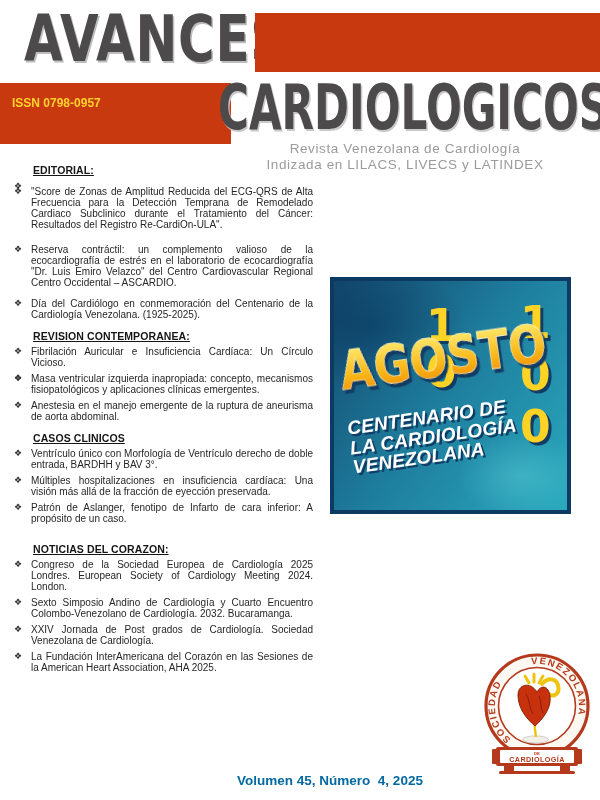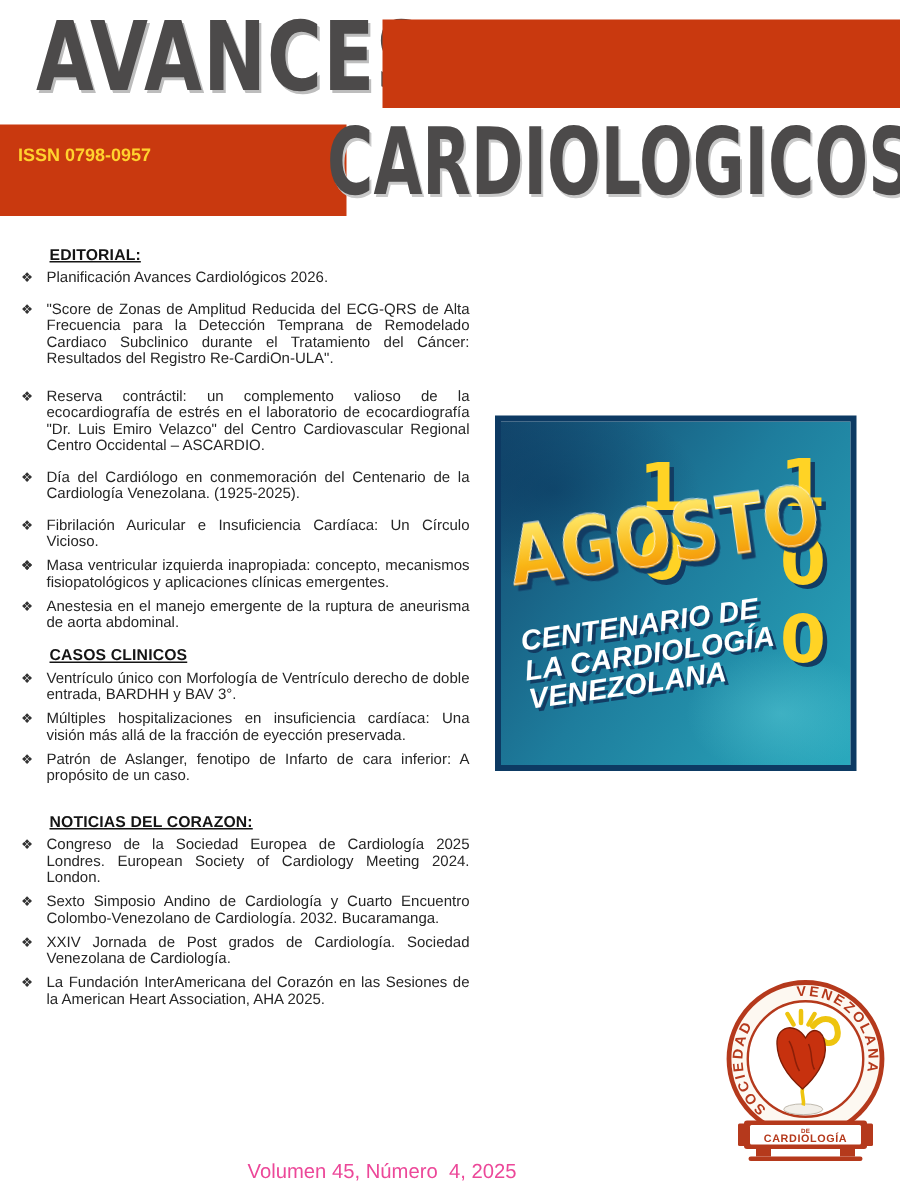--- a/index.html
+++ b/index.html
@@ -58,59 +58,62 @@
     -webkit-background-clip:text;background-clip:text;color:transparent;
     -webkit-text-stroke:0.6px rgba(255,255,255,0.85);
     filter:drop-shadow(3px 4px 0 var(--poster-shadow));}
   .slogan{position:absolute;left:12px;top:138px;transform:rotate(-8deg);transform-origin:left top;}
   .slogan div{font-size:19px;font-style:italic;font-weight:900;line-height:19.5px;color:#ffffff;
     letter-spacing:0.2px;text-shadow:2px 2.5px 0 var(--poster-shadow);}
 
   
   .logo{position:absolute;left:482px;top:650px;width:110px;height:130px;}
   .logo text{font-family:"Liberation Sans",sans-serif;}
-  .footer{position:absolute;left:165px;top:773px;width:330px;text-align:left;
-    font-size:13.5px;font-weight:normal;color:#ec4899;white-space:pre;}
+  .footer{position:absolute;left:165px;top:773px;width:330px;text-align:center;
+    font-size:13.5px;font-weight:bold;color:#0369a1;white-space:pre;}
 </style>
 </head>
 <body>
 
 <div id="page">
 
   <div class="avances">AVANCES</div>
   <div class="rect-top"></div>
   <div class="band-left">
     <div>ISSN 0798-0957</div>
   </div>
   <div class="cardiologicos">CARDIOLOGICOS</div>
   <div class="subtitle">
+    <div>Revista Venezolana de Cardiología</div>
+    <div>Indizada en LILACS, LIVECS y LATINDEX</div>
   </div>
 
   <div class="toc">
     <div class="sec">
       <div class="sec-title">EDITORIAL:</div>
       <div class="sec-items">
-          <div class="toc-item"><span class="bullet">❖</span><span>Planificación Avances Cardiológicos 2026.</span></div>
+          <div class="toc-item"><span class="bullet">❖</span></div>
         </div>
     </div>
 
     <div class="sec">
       <div class="sec-items">
           <div class="toc-item"><span class="bullet">❖</span><span>"Score de Zonas de Amplitud Reducida del ECG-QRS de Alta Frecuencia para la Detección Temprana de Remodelado Cardiaco Subclinico durante el Tratamiento del Cáncer: Resultados del Registro Re-CardiOn-ULA".</span></div>
           <div class="toc-item"><span class="bullet">❖</span><span>Reserva contráctil: un complemento valioso de la ecocardiografía de estrés en el laboratorio de ecocardiografía "Dr. Luis Emiro Velazco" del Centro Cardiovascular Regional Centro Occidental – ASCARDIO.</span></div>
         </div>
     </div>
 
     <div class="sec">
       <div class="sec-items">
           <div class="toc-item"><span class="bullet">❖</span><span>Día del Cardiólogo en conmemoración del Centenario de la Cardiología Venezolana.   (1925-2025).</span></div>
         </div>
     </div>
 
     <div class="sec">
+      <div class="sec-title">REVISION CONTEMPORANEA:</div>
       <div class="sec-items">
           <div class="toc-item"><span class="bullet">❖</span><span>Fibrilación Auricular e Insuficiencia Cardíaca: Un Círculo Vicioso.</span></div>
           <div class="toc-item"><span class="bullet">❖</span></div>
           <div class="toc-item"><span class="bullet">❖</span><span>Masa ventricular izquierda inapropiada: concepto, mecanismos fisiopatológicos y aplicaciones clínicas emergentes.</span></div>
           <div class="toc-item"><span class="bullet">❖</span><span>Anestesia en el manejo emergente de la ruptura de aneurisma de aorta abdominal.</span></div>
         </div>
     </div>
 
     <div class="sec">
       <div class="sec-title">CASOS CLINICOS</div>

